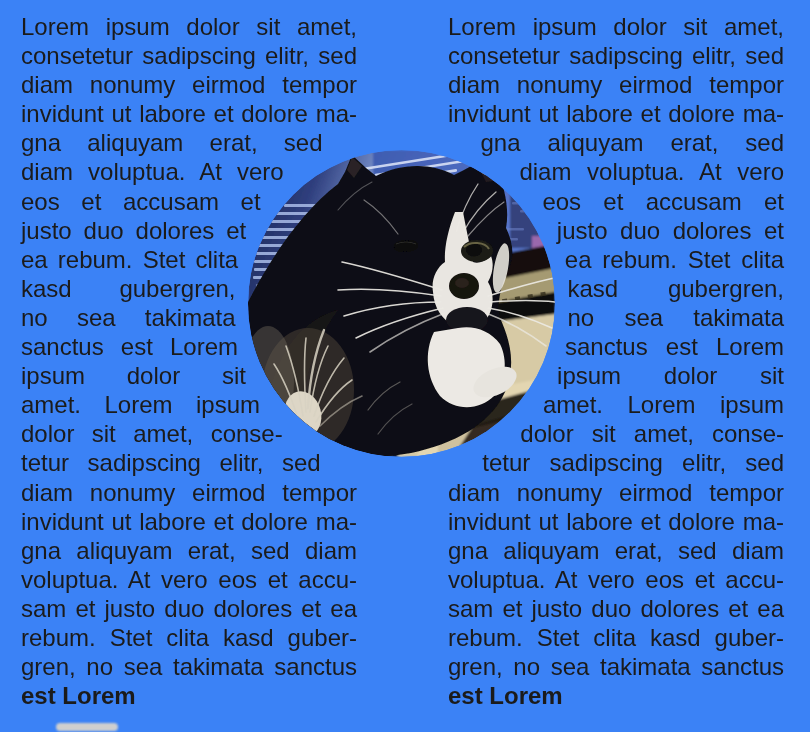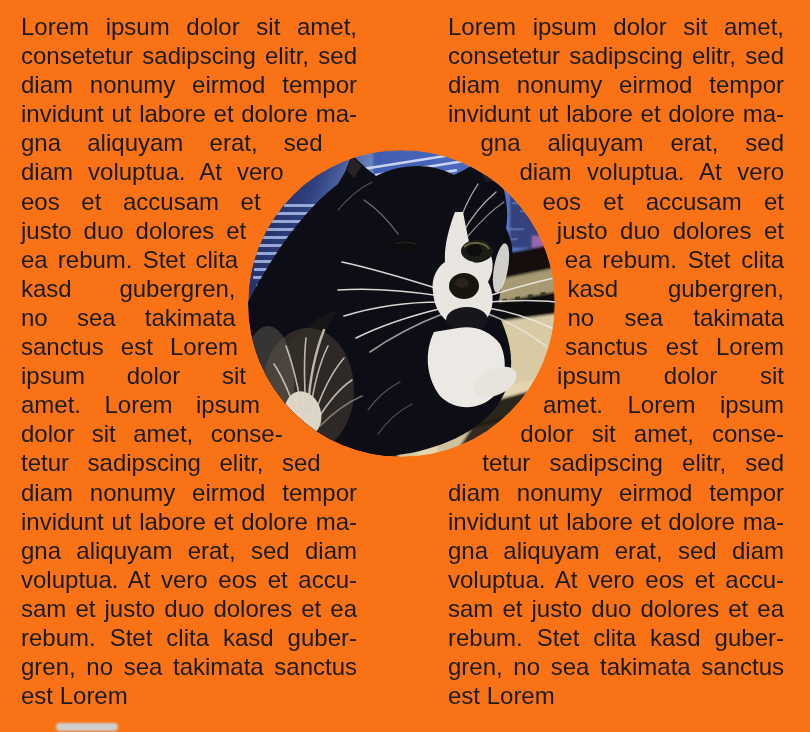--- a/index.html
+++ b/index.html
@@ -1,29 +1,29 @@
 <!DOCTYPE html>
 <html><head>
 <meta charset="utf-8">
 <style>
   html,body{margin:0;padding:0;background:#ffffff;}
   .canvas{
-    position:relative;width:810px;height:732px;background:#f97316;overflow:hidden;
+    position:relative;width:810px;height:732px;background:#3b82f6;overflow:hidden;
     font-family:"Liberation Sans","DejaVu Sans",sans-serif;
     -webkit-font-smoothing:antialiased;
   }
   .column{position:absolute;top:12px;width:336px;color:#1b1b1b;font-size:24px;}
   .column.left{left:21px;}
   .column.right{left:448px;}
   .line{
     height:29.1px;line-height:29.1px;
     text-align:justify;text-align-last:justify;-moz-text-align-last:justify;
     overflow:visible;white-space:nowrap;
   }
-  .line.last{text-align-last:left;-moz-text-align-last:left;}
+  .line.last{text-align-last:left;font-weight:bold;-moz-text-align-last:left;}
   .photo{
     position:absolute;left:248px;top:150px;width:307px;height:307px;
     border-radius:50%;overflow:hidden;
   }
   .photo svg{display:block;}
   .artifact{
     position:absolute;left:56px;top:723px;width:62px;height:8px;
     background:#cfcfcf;border-radius:4px;filter:blur(1px);
   }
 </style>

